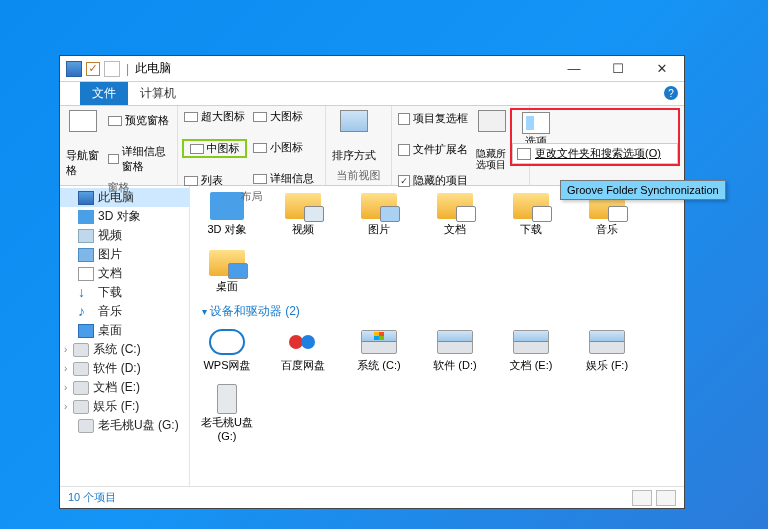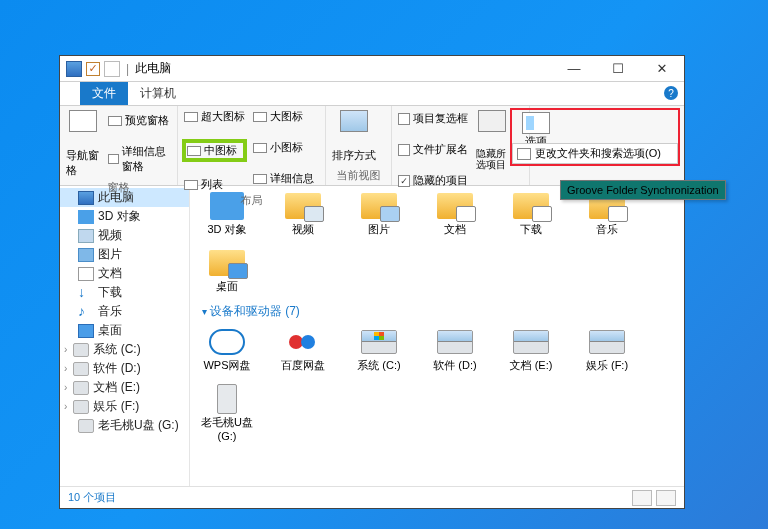--- a/index.html
+++ b/index.html
@@ -20,28 +20,28 @@
   .help-q { position: absolute; right: 6px; top: 4px; width: 14px; height: 14px; background: #1979ca; color: #fff; border-radius: 50%; font-size: 10px; display: flex; align-items: center; justify-content: center; }
   .ribbon { height: 80px; border-bottom: 1px solid #d0d0d0; display: flex; background: #f7f7f7; position: relative; }
   .rgroup { border-right: 1px solid #e0e0e0; display: flex; flex-direction: column; padding: 2px 4px; }
   .rgroup-body { flex: 1; display: flex; align-items: flex-start; gap: 4px; }
   .rgroup-label { text-align: center; font-size: 11px; color: #666; }
   .rbtn-big { display: flex; flex-direction: column; align-items: center; gap: 16px; padding: 2px; font-size: 11px; }
   .rbtn-big .ic { width: 28px; height: 22px; border: 1px solid #888; background: #fff; }
   .rcol { display: flex; flex-direction: column; gap: 14px; }
   .ritem { display: flex; align-items: center; gap: 3px; font-size: 11px; padding: 1px 2px; }
   .ritem .si { width: 14px; height: 10px; border: 1px solid #888; background: #fff; }
-  .ritem.highlight { border: 4px solid #84cc16; padding: 0 1px; }
+  .ritem.highlight { border: 2px solid #84cc16; padding: 0 1px; justify-content: center; }
   .chk { width: 12px; height: 12px; border: 1px solid #888; background: #fff; display: inline-flex; align-items: center; justify-content: center; font-size: 9px; color: #333; }
   .options-box { position: absolute; right: 4px; top: 2px; border: 2px solid #e23; padding: 2px 4px; width: 170px; height: 58px; text-align: center; }
   .opt-btn { display: flex; flex-direction: column; align-items: center; width: 40px; font-size: 11px; }
   .opt-btn .ic { width: 28px; height: 22px; border: 1px solid #888; background: #fff; position: relative; }
   .opt-btn .ic::before { content: ""; position: absolute; left: 3px; top: 3px; width: 8px; height: 14px; background: #9fd6ff; }
-  .opt-menu { position: absolute; left: 0; bottom: 0; width: 166px; background: #fff; border: 1px solid #ccc; font-size: 11px; padding: 2px 4px; display: flex; align-items: center; gap: 4px; }
-  .tooltip { position: absolute; left: 560px; top: 180px; background: #0f766e; border: 1px solid #767676; padding: 3px 6px; font-size: 11px; white-space: nowrap; box-shadow: 2px 2px 3px rgba(0,0,0,.2); z-index: 40; }
+  .opt-menu { position: absolute; left: 0; bottom: 0; width: 166px; background: #fff; border: 1px solid #ccc; font-size: 11px; padding: 2px 4px; display: flex; align-items: center; gap: 4px; text-decoration: underline; }
+  .tooltip { position: absolute; left: 560px; top: 180px; background: #7dd3fc; border: 1px solid #767676; padding: 3px 6px; font-size: 11px; white-space: nowrap; box-shadow: 2px 2px 3px rgba(0,0,0,.2); z-index: 40; }
   .body { flex: 1; display: flex; overflow: hidden; }
   .sidebar { width: 130px; border-right: 1px solid #e5e5e5; overflow-y: auto; padding: 2px 0; }
   .sbitem { display: flex; align-items: center; gap: 4px; padding: 1px 4px 1px 18px; font-size: 12px; color: #222; white-space: nowrap; }
   .sbitem.active { background: #cde8ff; }
   .sbitem .sic { width: 16px; height: 14px; flex-shrink: 0; }
   .sic-pc { background: linear-gradient(#5aa0e0,#2f6fc0); border: 1px solid #2a5fa0; }
   .sic-3d { background: #4aa0e8; }
   .sic-vid { background: #c0d8ee; border: 1px solid #8ab; }
   .sic-pic { background: #7fb8e8; border: 1px solid #4a8dc8; }
   .sic-doc { background: #fff; border: 1px solid #999; }
@@ -303,21 +303,21 @@
             </div>
             <span>音乐</span>
           </div>
           <div class="itemcol">
             <div class="ig">
               <div class="ig-folder ig-desk"></div>
             </div>
             <span>桌面</span>
           </div>
         </div>
-      <div class="section-hdr">设备和驱动器 (7)</div>
+      <div class="section-hdr">设备和驱动器 (2)</div>
       <div class="iconrow" id="devices-row">
           <div class="itemcol">
             <div class="ig">
               <div class="ig-cloud"></div>
             </div>
             <span>WPS网盘</span>
           </div>
           <div class="itemcol">
             <div class="ig">
               <div class="ig-cloud2"></div>

